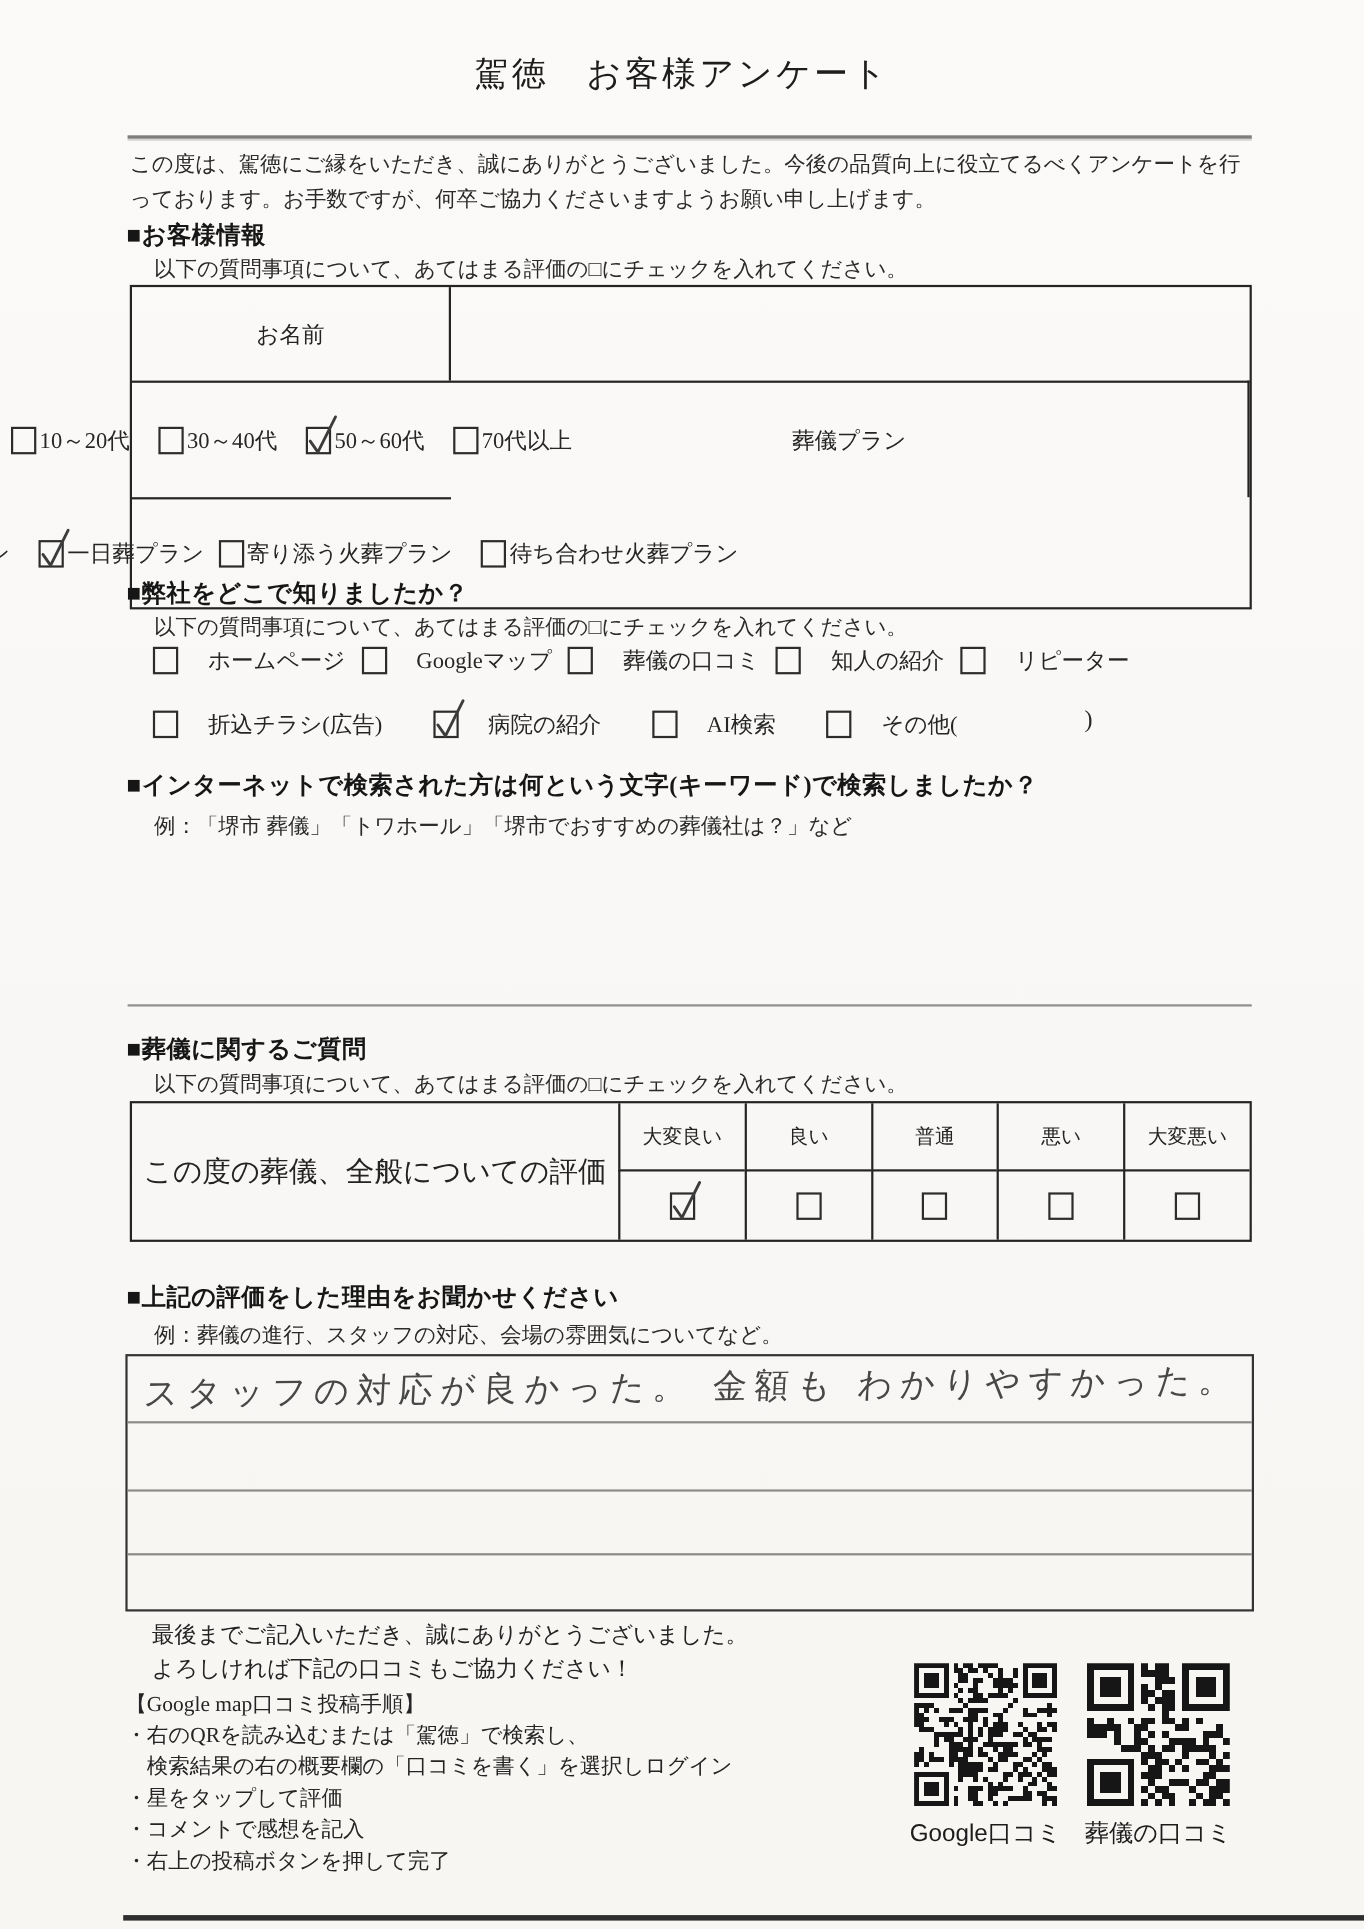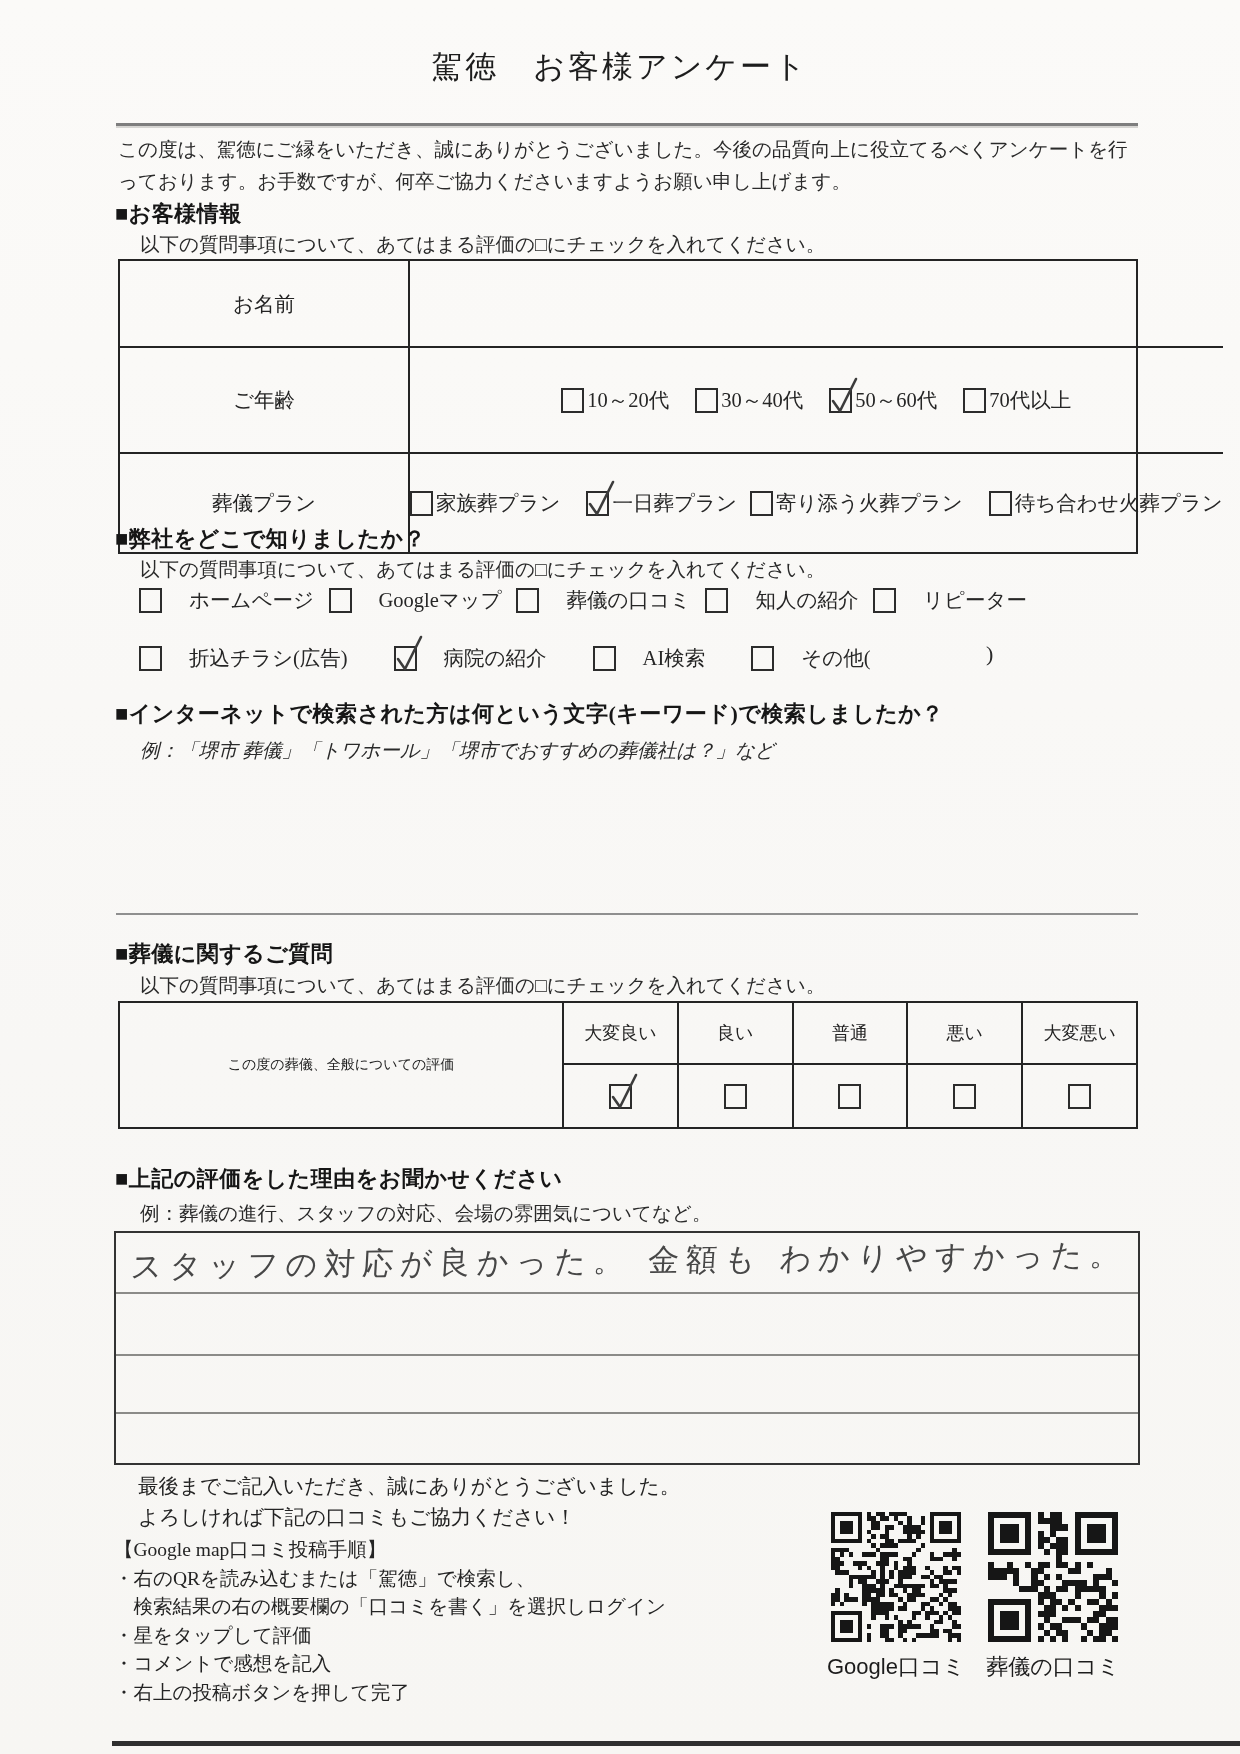--- a/index.html
+++ b/index.html
@@ -56,35 +56,35 @@
   .cb-label{font-size:20.5px;color:#262626;}
 
   .h-source{top:524px;left:115px;}
   .ins-source{top:556px;left:140px;}
   .src-row{display:flex;align-items:center;padding-left:21px;}
   .src-row1{top:586px;left:118px;width:888px;justify-content:space-between;}
   .src-row2{top:644px;left:118px;width:800px;gap:46px;}
   .close-paren{top:641px;left:986px;font-size:22px;color:#2a2a2a;}
 
   .h-keyword{top:699px;left:115px;}
-  .ex-keyword{top:737px;left:140px;font-style:italic;}
+  .ex-keyword{top:737px;left:140px;}
 
   .rule2{top:913px;left:116px;width:1022px;height:2px;background:#8f8f8f;}
 
   .h-rating{top:939px;left:115px;}
   .ins-rating{top:972px;left:140px;}
 
   
   .rtable{
     top:1001px;left:118px;width:1020px;
     display:grid;grid-template-columns:442px repeat(5,1fr);grid-template-rows:60px 64px;
     border:2.5px solid #242424;box-sizing:border-box;
   }
   .r-cell{display:flex;align-items:center;justify-content:center;box-sizing:border-box;}
-  .r-q{grid-row:1/3;font-size:14px;}
+  .r-q{grid-row:1/3;font-size:26px;}
   .r-head{border-left:2px solid #242424;font-size:18px;}
   .r-chk{border-left:2px solid #242424;border-top:2px solid #242424;}
 
   .h-reason{top:1164px;left:115px;}
   .ex-reason{top:1200px;left:140px;}
 
   
   .comment-box{
     top:1231px;left:114px;width:1026px;height:234px;
     border:2.2px solid #333;box-sizing:border-box;background:transparent;
@@ -127,21 +127,20 @@
   <div class="abs rule1"></div>
   <div class="abs intro">この度は、駕徳にご縁をいただき、誠にありがとうございました。今後の品質向上に役立てるべくアンケートを行っております。お手数ですが、何卒ご協力くださいますようお願い申し上げます。</div>
 
   <div class="abs sec-heading h-customer">■お客様情報</div>
   <div class="abs instruction ins-customer">以下の質問事項について、あてはまる評価の□にチェックを入れてください。</div>
 
   <div class="abs table1">
     <div class="t1-cell t1-label">お名前</div>
     <div class="t1-cell"></div>
 
-    <div class="t1-cell t1-label t1-row2">ご年齢</div>
     <div class="t1-cell t1-row2">
       <div class="opt-row">
         <span class="cb-item tight">
           <span class="cb" data-checked="false"></span>
           <span class="cb-label">10～20代</span>
         </span>
         <span class="cb-item tight">
           <span class="cb" data-checked="false"></span>
           <span class="cb-label">30～40代</span>
         </span>

